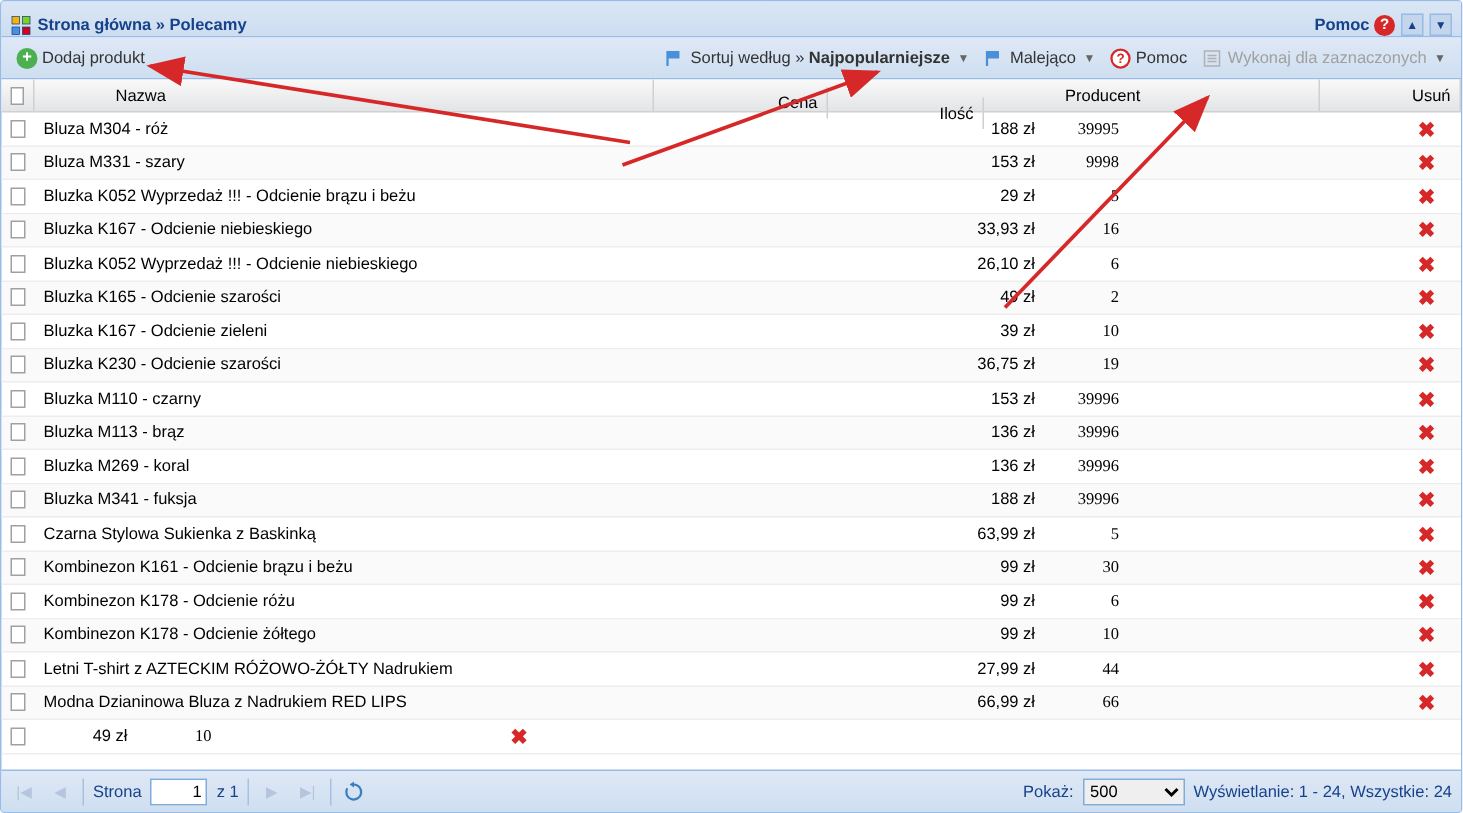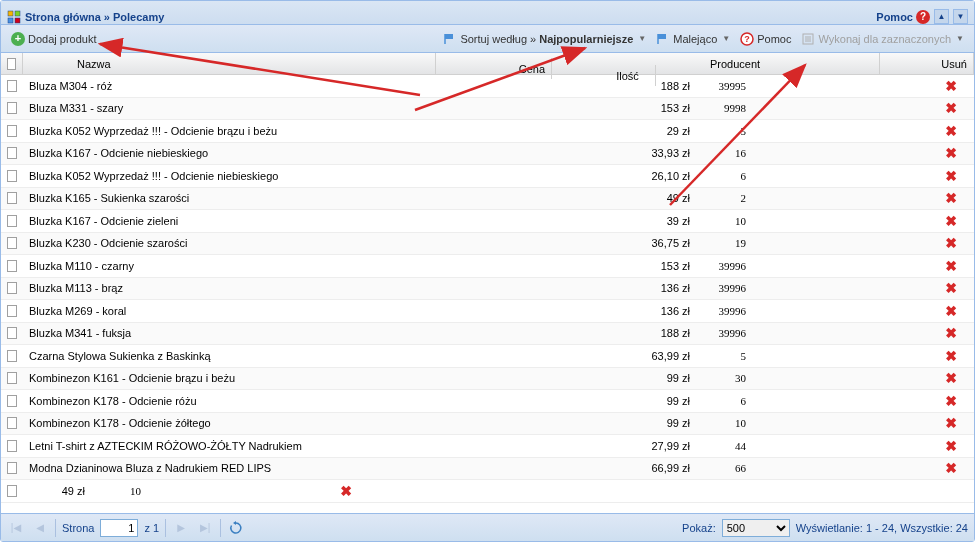--- a/index.html
+++ b/index.html
@@ -20,21 +20,21 @@
 .flag-icon { width: 14px; height: 14px; display: inline-flex; align-items: center; justify-content: center; color: #4a90d9; }
 .help-small-icon { width: 14px; height: 14px; display: inline-flex; align-items: center; justify-content: center; }
 .dd-arrow { font-size: 8px; color: #666; margin-left: 2px; }
 .bulk-icon { width: 14px; height: 14px; display: inline-flex; }
 .grid { flex: 1; overflow: auto; }
 .col-header { background: linear-gradient(to bottom, #f9f9f9 0%, #e3e4e6 100%); border-bottom: 1px solid #d0d0d0; height: 22px; display: flex; align-items: center; color: #000; gap: 48px; }
 .col-header .hc { padding: 0 6px; border-right: 1px solid #d0d0d0; height: 100%; display: flex; align-items: center; }
 .hc-check { width: 22px; justify-content: center; }
 .hc-name { flex: 1; }
 .hc-price { width: 68px; justify-content: flex-end; margin-top: 10px; }
-.hc-qty { width: 56px; justify-content: center; margin-top: 24px; }
+.hc-qty { width: 56px; justify-content: flex-end; margin-top: 24px; }
 .hc-prod { width: 176px; }
 .hc-del { width: 46px; justify-content: flex-end; border-right: none; }
 .grid-body { }
 .row { display: flex; height: 22.5px; align-items: center; border-bottom: 1px solid #ededed; text-align: right; }
 .row:nth-child(even) { background: #fafafa; }
 .cell { padding: 0 6px; height: 100%; display: flex; align-items: center; }
 .c-check { width: 22px; justify-content: center; }
 .c-name { flex: 1; color: #000; }
 .c-price { width: 68px; justify-content: flex-end; }
 .c-qty { width: 56px; justify-content: flex-end; font-family: Liberation Serif, serif; }
@@ -209,21 +209,21 @@
           <div class="cell c-qty">6</div>
           <div class="cell c-prod"></div>
           <div class="cell c-del">
             <span class="del-x">✖</span>
           </div>
         </div>
         <div class="row">
           <div class="cell c-check">
             <span class="checkbox"></span>
           </div>
-          <div class="cell c-name">Bluzka K165 - Sukienka szarości</div>
+          <div class="cell c-name">Bluzka K165 - Odcienie szarości</div>
           <div class="cell c-price">49 zł</div>
           <div class="cell c-qty">2</div>
           <div class="cell c-prod"></div>
           <div class="cell c-del">
             <span class="del-x">✖</span>
           </div>
         </div>
         <div class="row">
           <div class="cell c-check">
             <span class="checkbox"></span>

